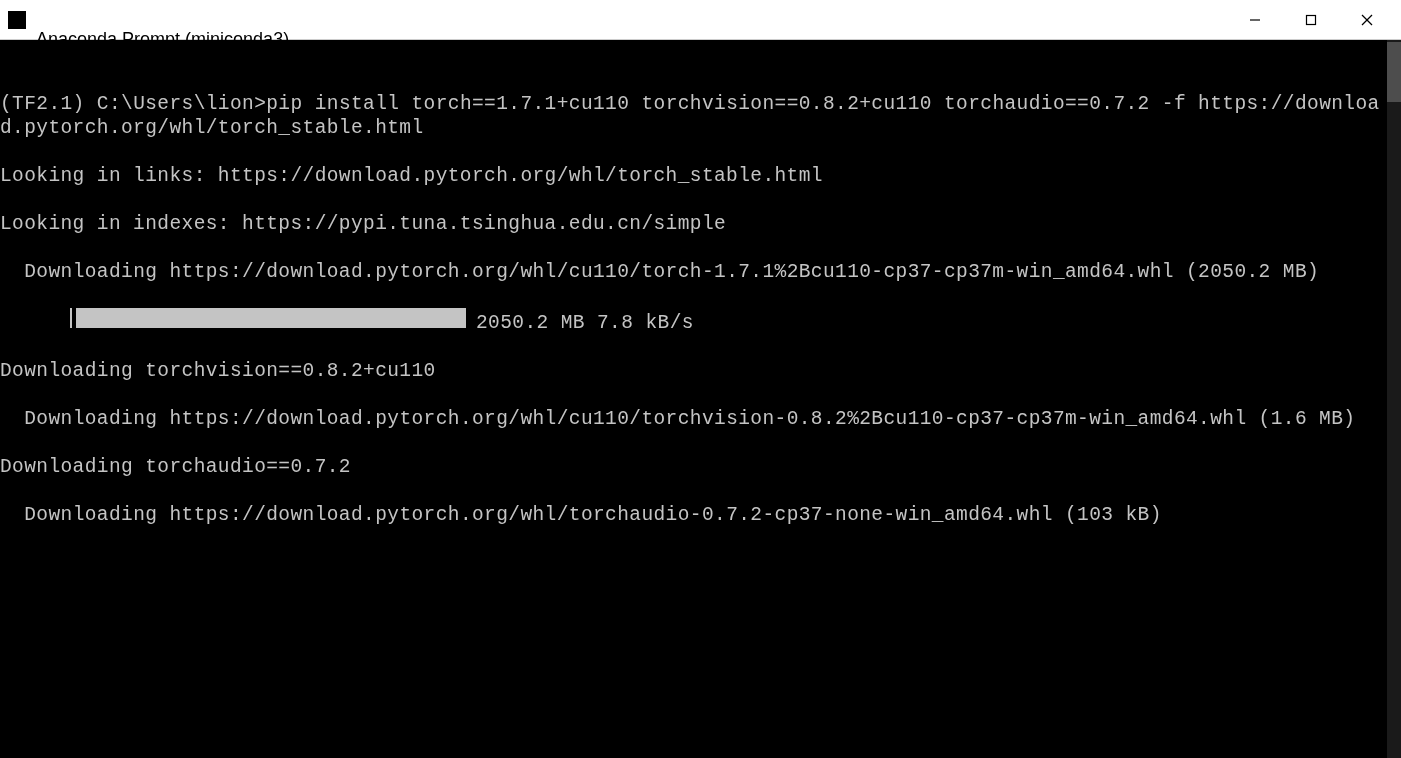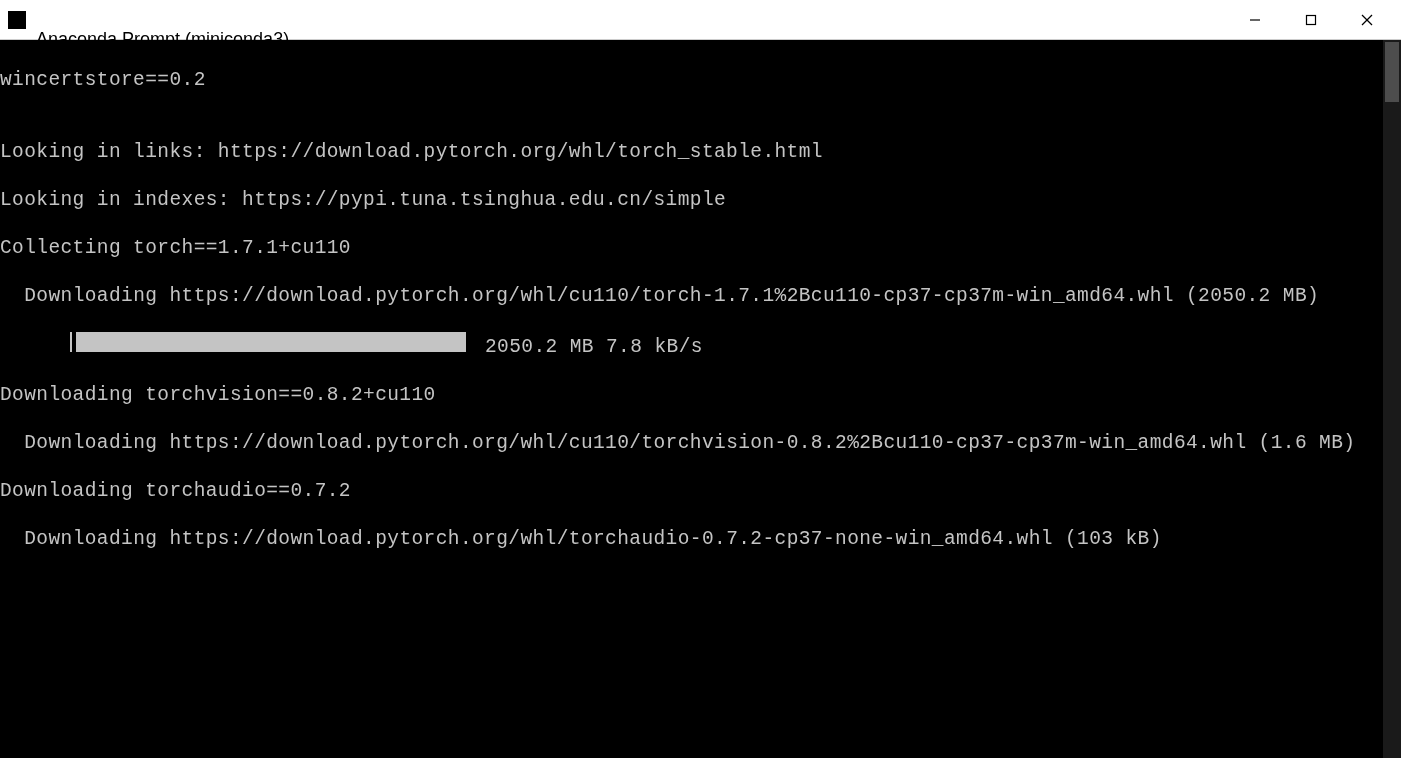--- a/index.html
+++ b/index.html
@@ -21,21 +21,21 @@
     flex: 1 1 auto; background: #000; color: #c4c4c4;
     font-size: 19.5px; line-height: 24px; letter-spacing: 0.4px;
     white-space: pre-wrap; word-break: break-all; padding: 4px 0 0 0;
     font-family: "NSimSun","SimSun","Consolas","Courier New",monospace;
   }
   .terminal .line { display: block; }
   .progress-row { display: flex; align-items: center; }
   .progress-indent { width: 70px; display: inline-block; }
   .progress-bar-border { border-left: 2px solid #c4c4c4; height: 20px; display: inline-flex; align-items: center; }
   .progress-bar-fill { background: #c4c4c4; height: 20px; width: 390px; display: inline-block; margin-left: 4px; }
-  .progress-text { margin-left: 19px; }
+  .progress-text { margin-left: 10px; }
   .scrollbar {
     width: 18px; background: #1a1a1a; display: flex; flex-direction: column;
   }
   .scrollbar .thumb { width: 14px; margin: 2px auto 0; height: 60px; background: #4d4d4d; }
 </style>
 </head>
 <body>
 
 <div class="window">
 
@@ -56,25 +56,24 @@
     <div class="winbtn close">
       <svg width="12" height="12" viewBox="0 0 12 12">
           <line x1="1" y1="1" x2="11" y2="11" stroke="#000" stroke-width="1.2"></line>
           <line x1="11" y1="1" x2="1" y2="11" stroke="#000" stroke-width="1.2"></line>
         </svg>
     </div>
   </div>
 
   <div class="terminal-wrap">
     <div class="terminal">
-<span class="line">wincertstore==0.2</span>
 <span class="line"></span>
+<span class="line"><span>(TF2.1) </span><span>C:\Users\lion&gt;</span><span>pip install torch==1.7.1+cu110 torchvision==0.8.2+cu110 torchaudio==0.7.2 -f https://download.pytorch.org/whl/torch_stable.html</span></span>
 <span class="line">Looking in links: https://download.pytorch.org/whl/torch_stable.html</span>
 <span class="line">Looking in indexes: https://pypi.tuna.tsinghua.edu.cn/simple</span>
-<span class="line">Collecting torch==1.7.1+cu110</span>
 <span class="line">  Downloading https://download.pytorch.org/whl/cu110/torch-1.7.1%2Bcu110-cp37-cp37m-win_amd64.whl (2050.2 MB)</span>
 <span class="line progress-row"><span class="progress-indent"></span><span class="progress-bar-border"><span class="progress-bar-fill"></span></span><span class="progress-text">2050.2 MB 7.8 kB/s</span></span>
 <span class="line">Downloading torchvision==0.8.2+cu110</span>
 <span class="line">  Downloading https://download.pytorch.org/whl/cu110/torchvision-0.8.2%2Bcu110-cp37-cp37m-win_amd64.whl (1.6 MB)</span>
 <span class="line">Downloading torchaudio==0.7.2</span>
 <span class="line">  Downloading https://download.pytorch.org/whl/torchaudio-0.7.2-cp37-none-win_amd64.whl (103 kB)</span>
 
 
 
 

